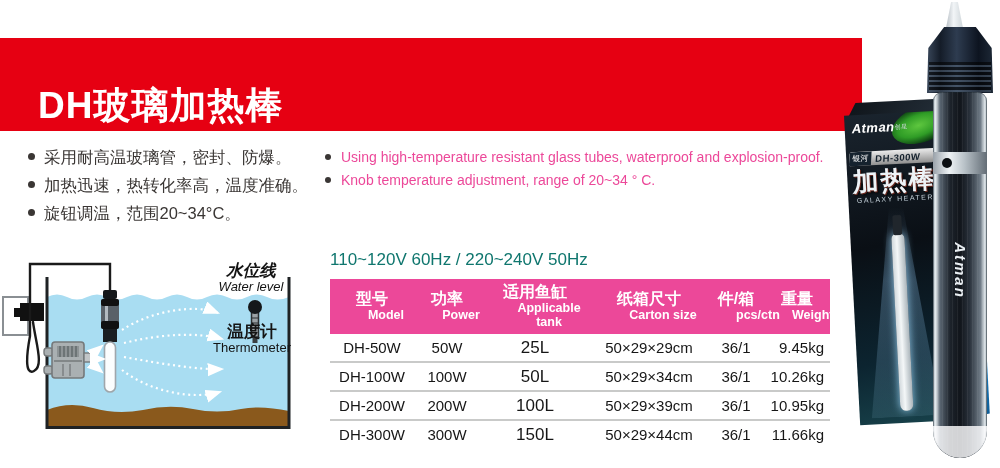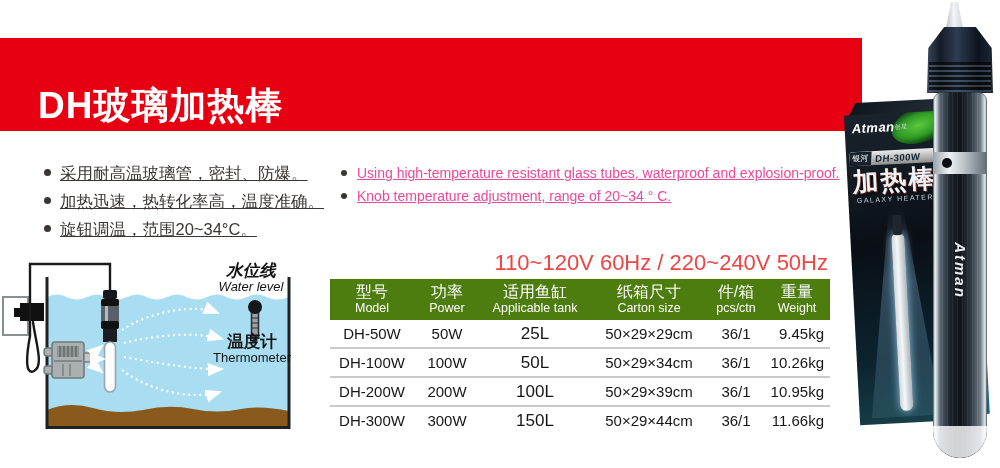--- a/index.html
+++ b/index.html
@@ -6,43 +6,43 @@
   .page{position:relative;width:1000px;height:468px;background:#fff;overflow:hidden;
         font-family:"Liberation Sans","DejaVu Sans",sans-serif;color:#3a3634;}
   .abs{position:absolute;}
 
   
   .red-band{left:0;top:38px;width:862px;height:93px;background:#e60012;z-index:1;}
   .title-cn{left:38px;top:47px;font-size:37px;line-height:42px;font-weight:bold;color:#fff;letter-spacing:1px;}
   .title-en{left:39px;top:90px;font-size:21px;line-height:24px;color:#fff;letter-spacing:1px;}
 
   
-  .feat{list-style:none;margin:16px;padding:0;text-decoration:underline;}
+  .feat{list-style:none;margin:0;padding:0;}
   .feat li{position:relative;padding-left:16px;}
   .feat li::before{content:"";position:absolute;left:0;border-radius:50%;background:#3a3634;}
   .feat-cn{left:28px;top:143px;width:300px;font-size:16.5px;}
   .feat-cn li{line-height:28px;}
   .feat-cn li::before{width:7px;height:7px;top:10px;}
   .feat-en{left:325px;top:146px;width:530px;font-size:14px;color:#ec4899;}
   .feat-en li{line-height:23px;}
   .feat-en li::before{width:6px;height:6px;top:8px;}
 
   
   .lbl{text-align:center;z-index:2;color:#141414;}
   .lbl .cn{font-size:16.5px;font-weight:bold;line-height:19px;display:block;}
   .lbl .en{font-size:13px;line-height:13px;display:block;}
   .lbl-water{left:212px;top:261px;width:78px;font-style:italic;}
-  .lbl-thermo{left:206px;top:332px;width:92px;}
-
-  
-  .voltage{left:330px;top:250px;width:498px;text-align:right;font-size:22px;color:#ef4444;}
+  .lbl-thermo{left:206px;top:322px;width:92px;}
+
+  
+  .voltage{left:330px;top:250px;width:498px;text-align:left;font-size:17px;color:#0f766e;}
   .spec-table{left:330px;top:279px;width:500px;border-collapse:collapse;table-layout:fixed;font-family:inherit;}
-  .spec-table th{background:#4d7c0f;color:#fff;font-weight:normal;padding:4px 0 5px;margin-left:39px;}
+  .spec-table th{background:#ec4899;color:#fff;font-weight:bold;padding:4px 0 5px;margin-left:39px;}
   .spec-table th .cn{display:block;font-size:16px;line-height:18px;}
-  .spec-table th .en{display:block;font-size:12.5px;line-height:14px;}
+  .spec-table th .en{display:block;font-size:12.5px;line-height:14px;padding-left:28px;}
   .spec-table td{height:27px;text-align:center;color:#161616;font-size:15px;padding:0;}
   .spec-table tbody tr + tr td{border-top:2px solid #c9cac9;}
   .spec-table td.tank{font-size:17px;}
   .spec-table td.weight{text-align:right;padding-right:6px;margin-top:48px;}
   .c-model{width:84px;} .c-power{width:66px;} .c-tank{width:110px;}
   .c-carton{width:118px;} .c-pcs{width:56px;} .c-weight{width:66px;}
 
   
   .pbox{left:852px;top:98px;width:132px;height:338px;transform:rotate(-3deg);z-index:2;}
   .pbox-top{left:4px;top:2px;width:88px;height:14px;background:linear-gradient(90deg,#10161c,#222c36);

